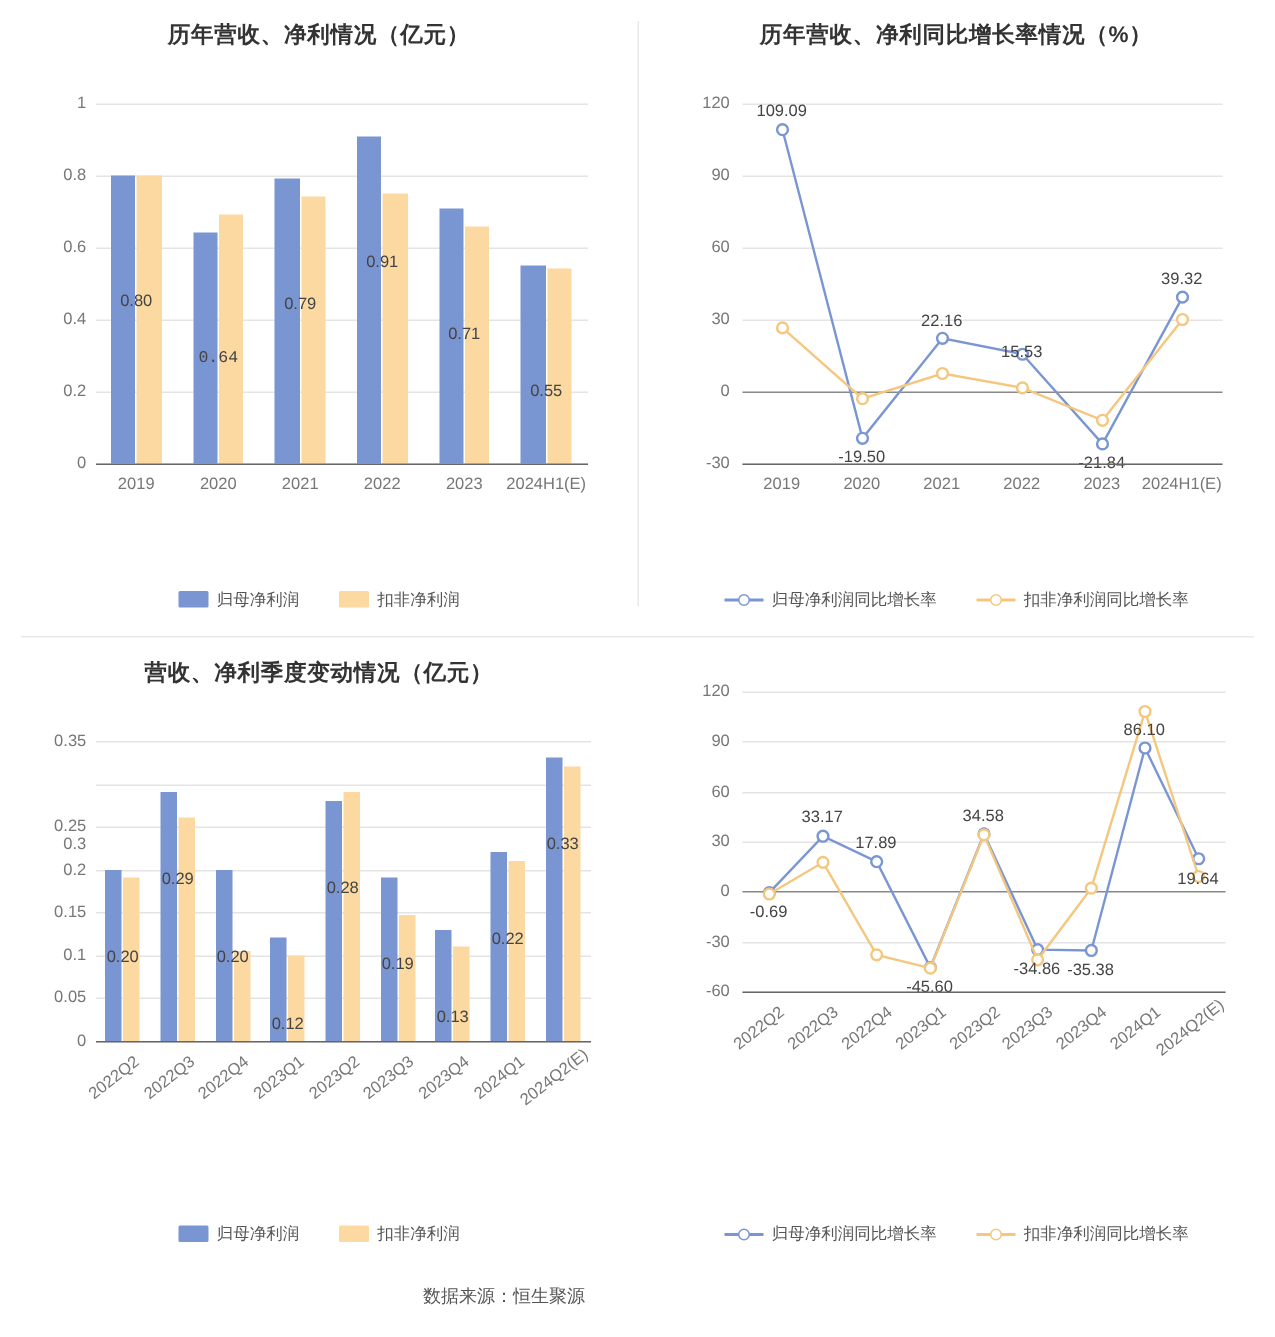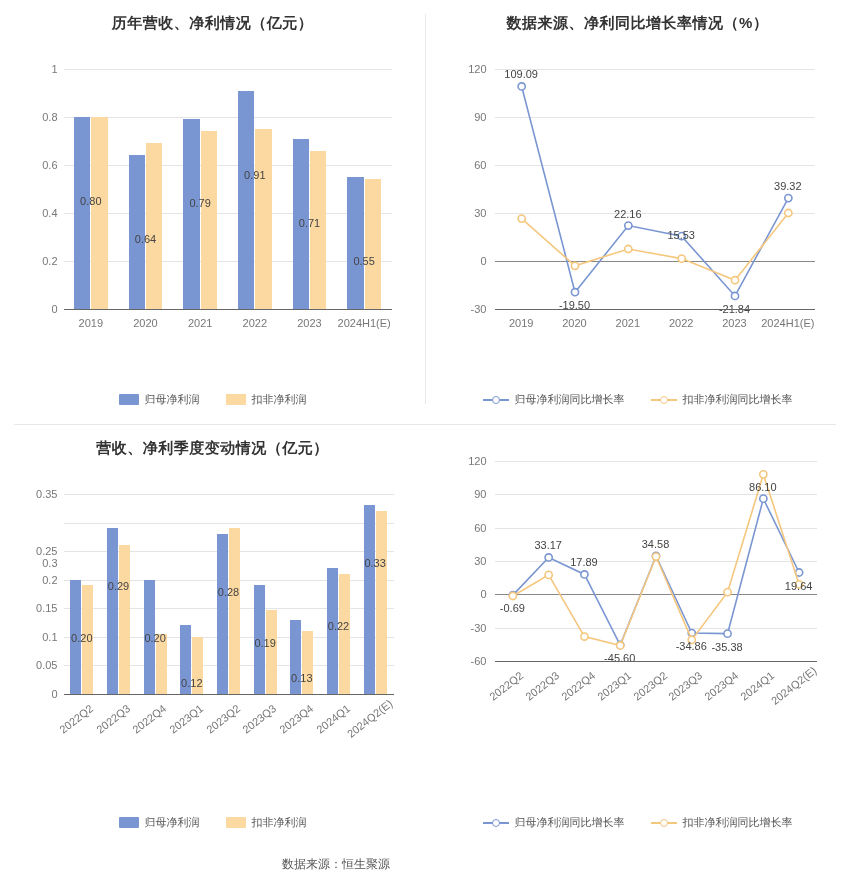--- a/index.html
+++ b/index.html
@@ -170,21 +170,21 @@
         <div class="gridline" style="left: 46px; width: 328px; top: 74px;"></div>
         <div class="ytick" style="left: 0px; width: 40px; top: 74px;">0.8</div>
         <div class="gridline" style="left: 46px; width: 328px; top: 26px;"></div>
         <div class="ytick" style="left: 0px; width: 40px; top: 26px;">1</div>
         <div class="bar b1" style="left: 56.4333px; width: 16.4px; top: 74px; height: 192px; bottom: auto;"></div>
         <div class="bar b2" style="left: 73.8333px; width: 16.4px; top: 74px; height: 192px; bottom: auto;"></div>
         <div class="dlabel" style="left: 73.3333px; top: 152px;">0.80</div>
         <div class="xtick" style="left: 33.3333px; width: 80px; top: 274px;">2019</div>
         <div class="bar b1" style="left: 111.1px; width: 16.4px; top: 112.4px; height: 153.6px; bottom: auto;"></div>
         <div class="bar b2" style="left: 128.5px; width: 16.4px; top: 100.4px; height: 165.6px; bottom: auto;"></div>
-        <div class="dlabel" style="left: 128px; top: 190.4px;">0.64</div>
+        <div class="dlabel" style="left: 128px; top: 190.4px; font-family: Liberation Mono, monospace;">0.64</div>
         <div class="xtick" style="left: 88px; width: 80px; top: 274px;">2020</div>
         <div class="bar b1" style="left: 165.767px; width: 16.4px; top: 76.4px; height: 189.6px; bottom: auto;"></div>
         <div class="bar b2" style="left: 183.167px; width: 16.4px; top: 88.4px; height: 177.6px; bottom: auto;"></div>
         <div class="dlabel" style="left: 182.667px; top: 154.4px;">0.79</div>
         <div class="xtick" style="left: 142.667px; width: 80px; top: 274px;">2021</div>
         <div class="bar b1" style="left: 220.433px; width: 16.4px; top: 47.6px; height: 218.4px; bottom: auto;"></div>
         <div class="bar b2" style="left: 237.833px; width: 16.4px; top: 86px; height: 180px; bottom: auto;"></div>
         <div class="dlabel" style="left: 237.333px; top: 125.6px;">0.91</div>
         <div class="xtick" style="left: 197.333px; width: 80px; top: 274px;">2022</div>
         <div class="bar b1" style="left: 275.1px; width: 16.4px; top: 95.6px; height: 170.4px; bottom: auto;"></div>
@@ -203,21 +203,21 @@
         <span>归母净利润</span>
       </div>
       <div class="legend-item">
         <span class="lg-swatch" style="background:#fbd9a0"></span>
         <span>扣非净利润</span>
       </div>
     </div>
   </div>
 
   <div class="panel">
-    <div class="panel-title">数据来源、净利同比增长率情况（%）</div>
+    <div class="panel-title">历年营收、净利同比增长率情况（%）</div>
     <div class="plot" id="plot1" style="width:390px;height:300px;margin-top:10px;">
         <div class="gridline" style="left: 52px; width: 320px; top: 266px;"></div>
         <div class="ytick" style="left: 0px; width: 44px; top: 266px;">-30</div>
         <div class="gridline" style="left: 52px; width: 320px; top: 218px; background: rgb(136, 136, 136);"></div>
         <div class="ytick" style="left: 0px; width: 44px; top: 218px;">0</div>
         <div class="gridline" style="left: 52px; width: 320px; top: 170px;"></div>
         <div class="ytick" style="left: 0px; width: 44px; top: 170px;">30</div>
         <div class="gridline" style="left: 52px; width: 320px; top: 122px;"></div>
         <div class="ytick" style="left: 0px; width: 44px; top: 122px;">60</div>
         <div class="gridline" style="left: 52px; width: 320px; top: 74px;"></div>

